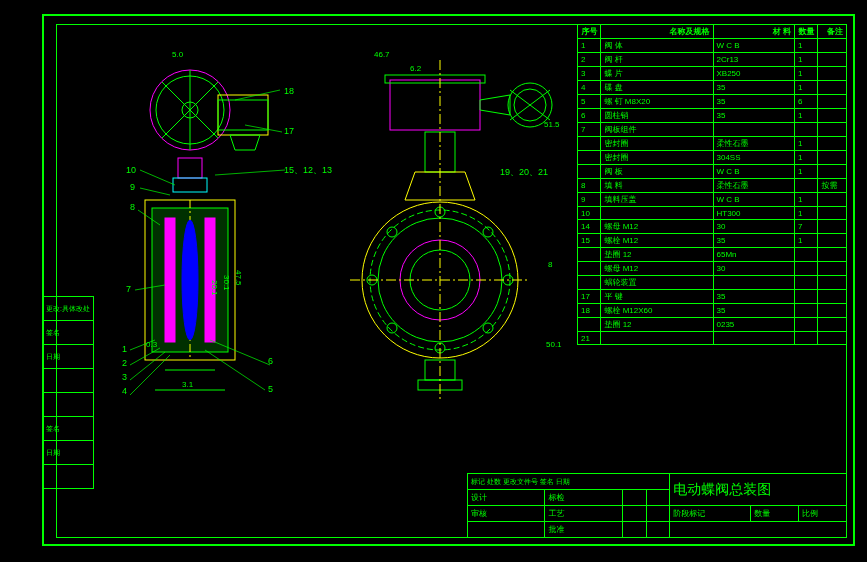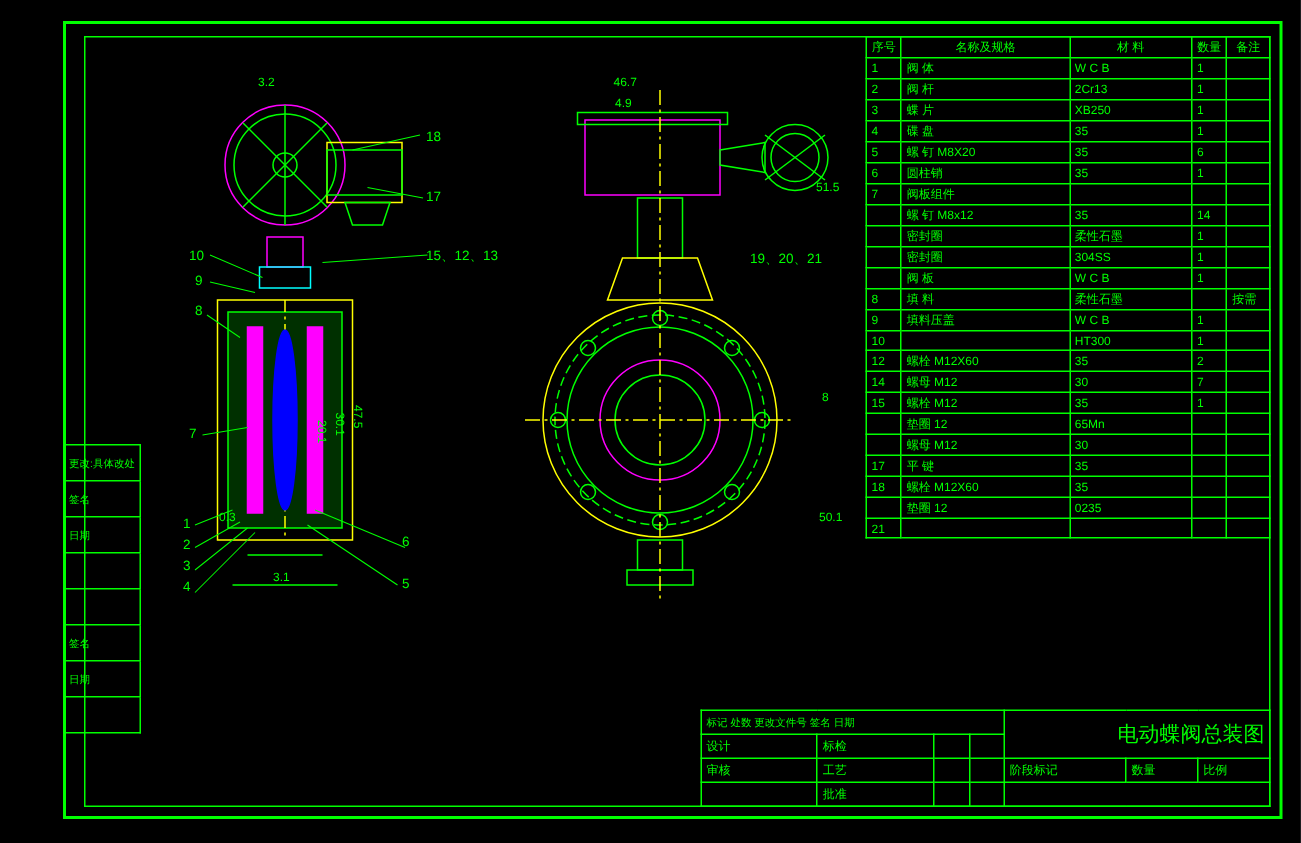--- a/index.html
+++ b/index.html
@@ -3,21 +3,21 @@
 <meta charset="utf-8">
 <style>
 *{margin:0;padding:0;box-sizing:border-box}
 body{background:#7a7a82;font-family:"SimSun",sans-serif;font-size:9px;color:#0f0}
 .canvas{position:relative;width:867px;height:562px;background:#000;margin:0 auto}
 .border{position:absolute;border:1px solid #0f0}
 .outer{left:42px;top:14px;right:12px;bottom:16px;border:2px solid #0f0}
 .inner{left:56px;top:24px;right:20px;bottom:24px}
 .tb{position:absolute;border-collapse:collapse}
 .tb td,.tb th{border:1px solid #0f0;padding:1px 3px;font-size:8px;color:#0f0;white-space:nowrap;overflow:hidden}
-.header-row th{text-align:center;font-weight:normal}
+.header-row th{text-align:right;font-weight:bold}
 .parts{right:20px;top:24px;width:270px}
 .parts td{height:13px}
 .title-block{right:20px;bottom:24px;width:380px}
 .title-block td{height:16px}
 .left-strip{left:42px;top:296px;width:22px}
 .left-strip td{height:24px;font-size:7px}
 .svg-area{position:absolute;left:70px;top:40px;width:510px;height:420px}
 .label{position:absolute;color:#0f0;font-size:9px}
 .dim{position:absolute;color:#0f0;font-size:8px}
 </style>
@@ -147,23 +147,23 @@
   <span class="label" style="left:122px;top:358px">2</span>
   <span class="label" style="left:122px;top:372px">3</span>
   <span class="label" style="left:122px;top:386px">4</span>
   <span class="label" style="left:284px;top:86px">18</span>
   <span class="label" style="left:284px;top:126px">17</span>
   <span class="label" style="left:284px;top:164px">15、12、13</span>
   <span class="label" style="left:268px;top:356px">6</span>
   <span class="label" style="left:268px;top:384px">5</span>
   <span class="label" style="left:500px;top:166px">19、20、21</span>
 
-  <span class="dim" style="left:172px;top:50px">3.2</span>
-  <span class="dim" style="left:409px;top:50px">46.7</span>
-  <span class="dim" style="left:410px;top:64px">4.9</span>
+  <span class="dim" style="left:172px;top:50px">5.0</span>
+  <span class="dim" style="left:374px;top:50px">46.7</span>
+  <span class="dim" style="left:410px;top:64px">6.2</span>
   <span class="dim" style="left:544px;top:120px">51.5</span>
   <span class="dim" style="left:548px;top:260px">8</span>
   <span class="dim" style="left:546px;top:340px">50.1</span>
   <span class="dim" style="left:210px;top:280px;writing-mode:vertical-rl">20.1</span>
   <span class="dim" style="left:222px;top:275px;writing-mode:vertical-rl">30.1</span>
   <span class="dim" style="left:234px;top:270px;writing-mode:vertical-rl">47.5</span>
   <span class="dim" style="left:146px;top:340px">0.3</span>
   <span class="dim" style="left:182px;top:380px">3.1</span>
 
   <table class="tb parts">
@@ -221,27 +221,20 @@
         </tr>
         <tr>
           <td>7</td>
           <td>阀板组件</td>
           <td></td>
           <td></td>
           <td></td>
         </tr>
         <tr>
           <td></td>
-          <td>螺 钉 M8x12</td>
-          <td>35</td>
-          <td>14</td>
-          <td></td>
-        </tr>
-        <tr>
-          <td></td>
           <td>密封圈</td>
           <td>柔性石墨</td>
           <td>1</td>
           <td></td>
         </tr>
         <tr>
           <td></td>
           <td>密封圈</td>
           <td>304SS</td>
           <td>1</td>
@@ -266,27 +259,20 @@
           <td>填料压盖</td>
           <td>W C B</td>
           <td>1</td>
           <td></td>
         </tr>
         <tr>
           <td>10</td>
           <td></td>
           <td>HT300</td>
           <td>1</td>
-          <td></td>
-        </tr>
-        <tr>
-          <td>12</td>
-          <td>螺栓 M12X60</td>
-          <td>35</td>
-          <td>2</td>
           <td></td>
         </tr>
         <tr>
           <td>14</td>
           <td>螺母 M12</td>
           <td>30</td>
           <td>7</td>
           <td></td>
         </tr>
         <tr>
@@ -300,20 +286,27 @@
           <td></td>
           <td>垫圈 12</td>
           <td>65Mn</td>
           <td></td>
           <td></td>
         </tr>
         <tr>
           <td></td>
           <td>螺母 M12</td>
           <td>30</td>
+          <td></td>
+          <td></td>
+        </tr>
+        <tr>
+          <td></td>
+          <td>蜗轮装置</td>
+          <td></td>
           <td></td>
           <td></td>
         </tr>
         <tr>
           <td>17</td>
           <td>平 键</td>
           <td>35</td>
           <td></td>
           <td></td>
         </tr>
@@ -344,21 +337,21 @@
   <table class="tb title-block">
     <tbody>
         <tr>
       <td colspan="4" style="width:120px;font-size:7px">
         <span>标记</span>
         <span>处数</span>
         <span>更改文件号</span>
         <span>签名</span>
         <span>日期</span>
       </td>
-      <td colspan="3" rowspan="2" style="text-align:right;font-size:14px">电动蝶阀总装图</td>
+      <td colspan="3" rowspan="2" style="text-align:left;font-size:14px">电动蝶阀总装图</td>
     </tr>
     <tr>
       <td>设计</td>
       <td>标检</td>
       <td></td>
           <td></td>
     </tr>
     <tr>
       <td>审核</td>
       <td>工艺</td>

